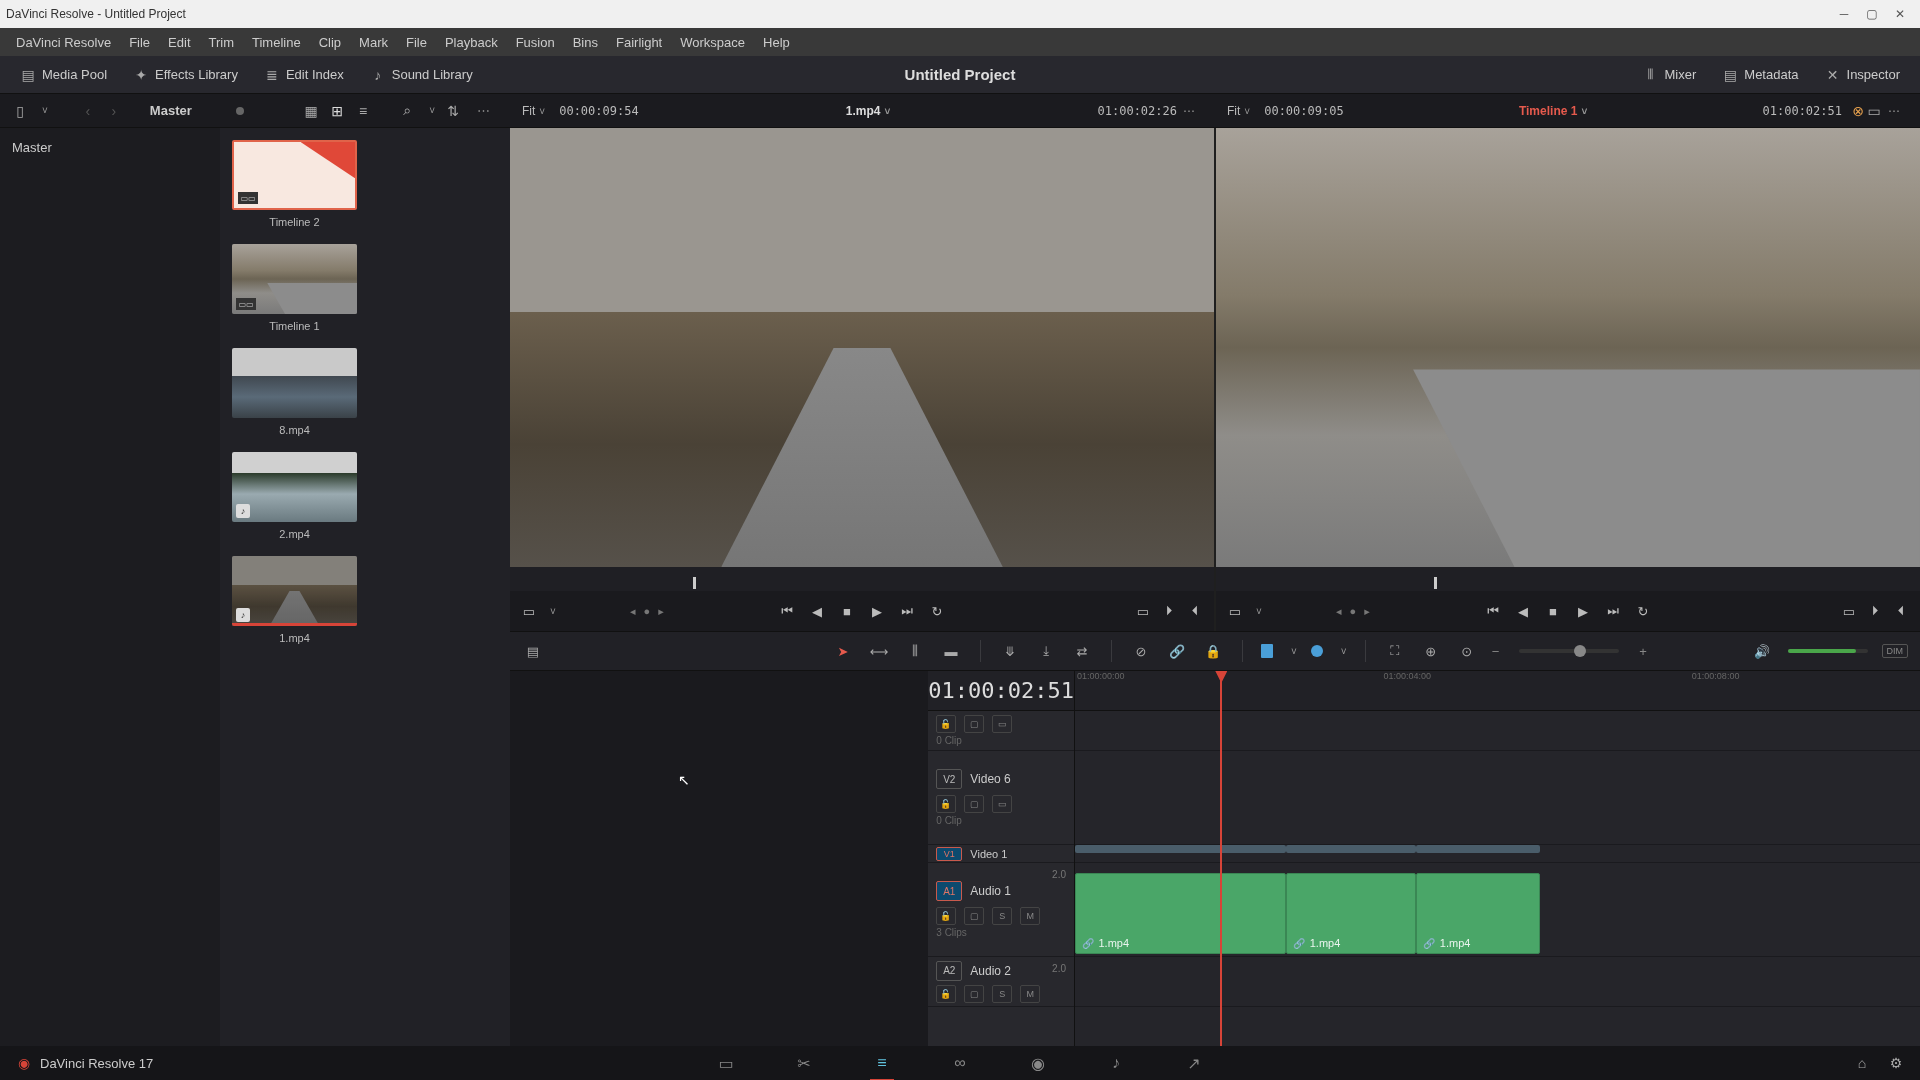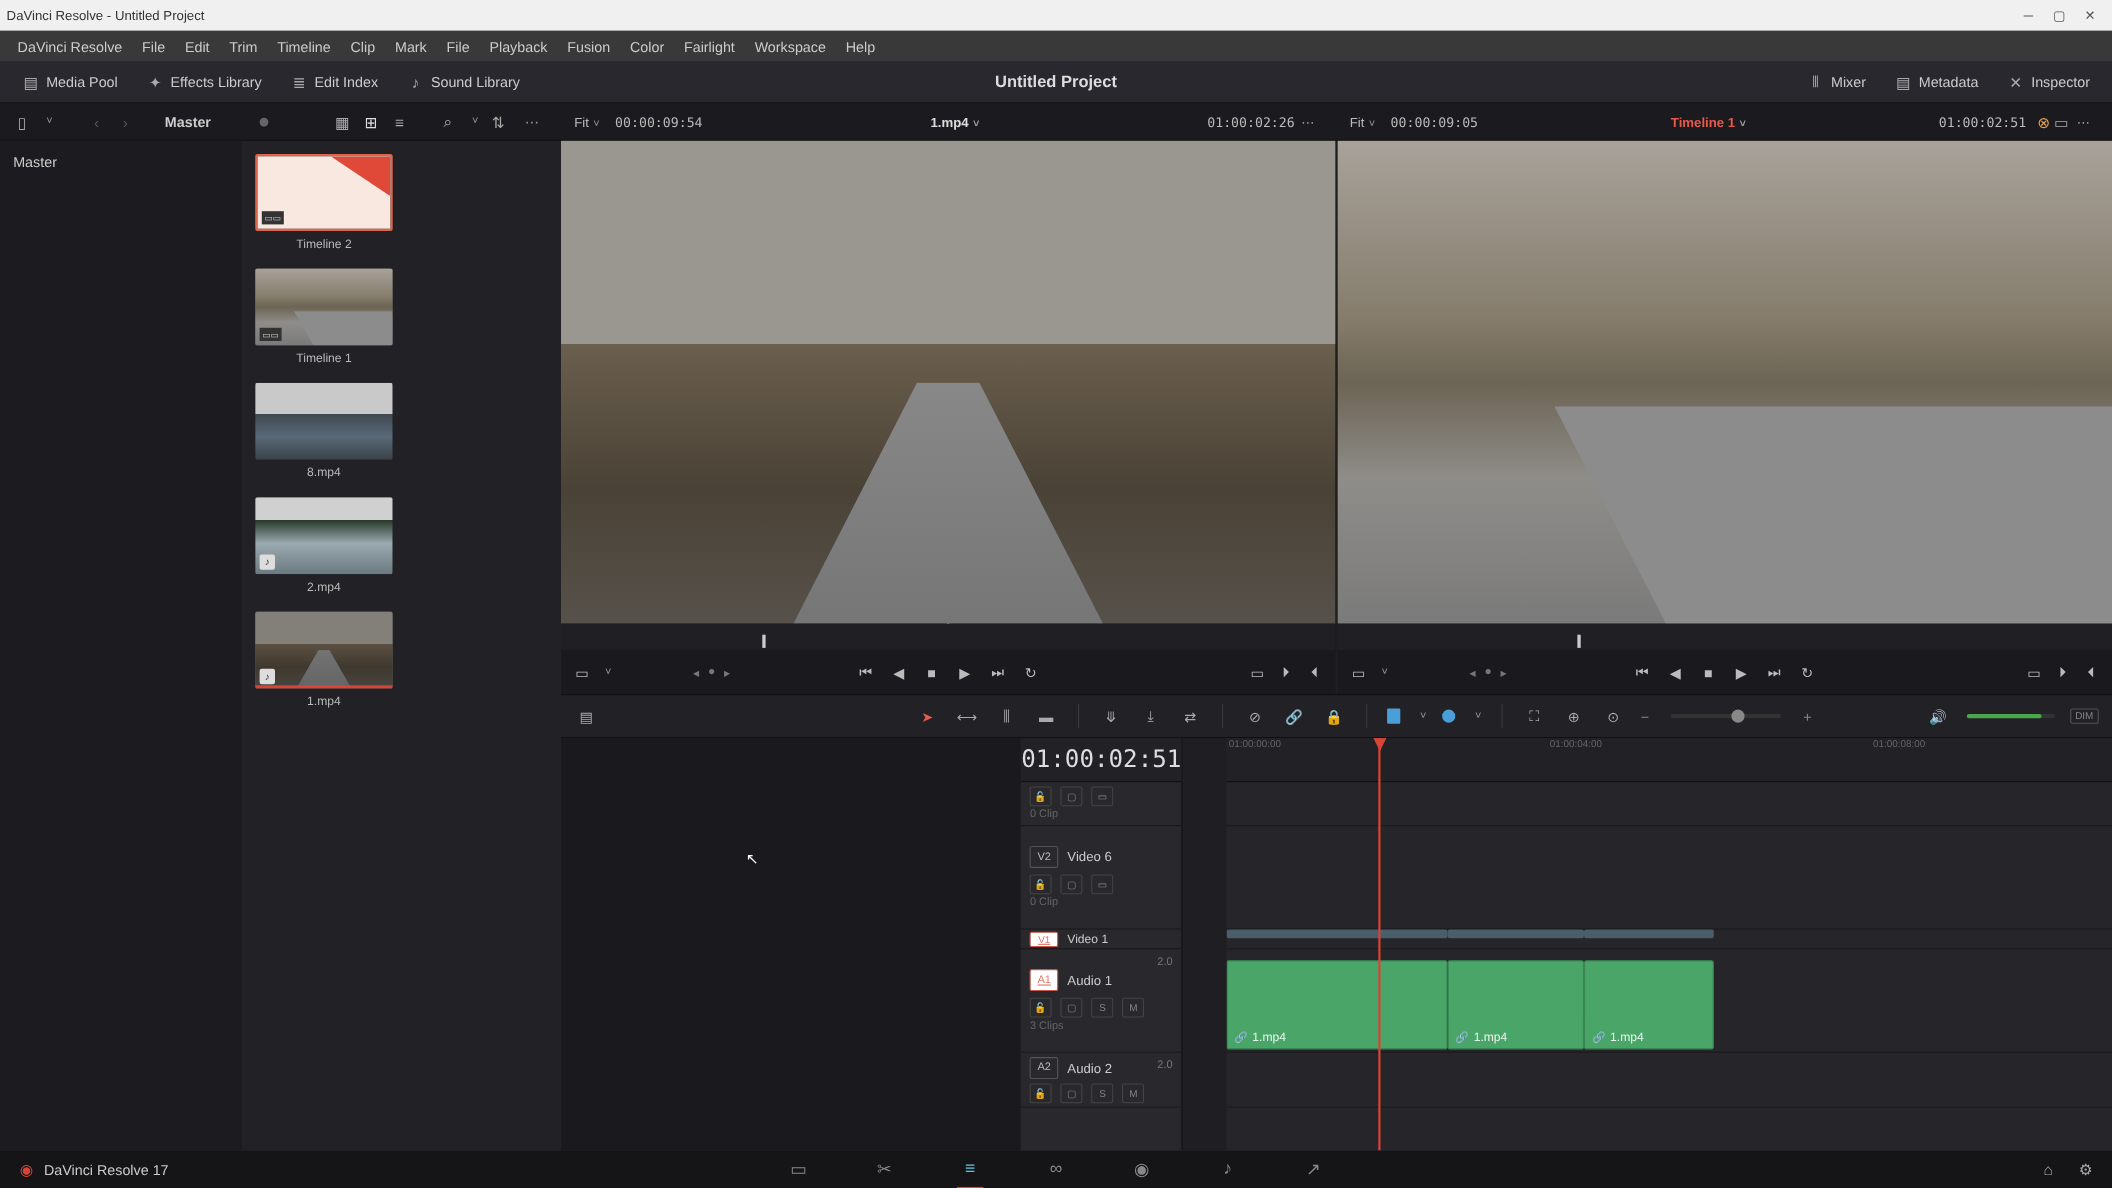--- a/index.html
+++ b/index.html
@@ -71,27 +71,27 @@
 
 
 .timeline { height:375px; background:#1f1f23; display:flex; }
 .tl-left { width:565px; display:flex; }
 .tl-index { width:510px; background:#1a1a1e; }
 .tl-headers { flex:1; background:#28282d; border-right:1px solid #111; }
 .tl-tc { height:40px; display:flex; align-items:center; justify-content:center; font-family:monospace; font-size:22px; color:#ddd; border-bottom:1px solid #111; background:#212126; }
 .track-head { border-bottom:1px solid #1a1a1e; padding:4px 8px; display:flex; flex-direction:column; justify-content:center; position:relative; }
 .track-head .row { display:flex; align-items:center; gap:8px; }
 .track-tag { width:26px; height:20px; border:1px solid #555; border-radius:2px; display:flex; align-items:center; justify-content:center; font-size:10px; color:#bbb; }
-.track-tag.sel { border-color:#c85a4d; color:#e07565; background:#ffffff;text-decoration:underline; }
+.track-tag.sel { border-color:#c85a4d; color:#e07565; background:#0c4a6e; }
 .track-name { font-size:12px; color:#ccc; }
 .track-btn { width:20px; height:18px; border:1px solid #444; border-radius:2px; display:flex; align-items:center; justify-content:center; font-size:9px; color:#888; }
 .clip-count { font-size:10px; color:#666; margin-top:2px; }
 .ch-count { position:absolute; right:8px; top:6px; font-size:10px; color:#777; }
 
-.tl-tracks { flex:1; position:relative; background:#25252a; overflow:hidden;margin-left:40px; }
+.tl-tracks { flex:1; position:relative; background:#25252a; overflow:hidden; }
 .ruler { height:40px; background:#212126; border-bottom:1px solid #111; position:relative; }
 .ruler .tick { position:absolute; top:0; font-size:9px; color:#666; }
 .playhead { position:absolute; top:0; bottom:0; width:2px; background:#d74438; z-index:5; }
 .playhead::before { content:''; position:absolute; top:0; left:-5px; width:12px; height:12px; background:#d74438; clip-path:polygon(0 0,100% 0,50% 100%); }
 .track { position:absolute; left:0; right:0; border-bottom:1px solid #1a1a1e; }
 .clip { position:absolute; top:2px; bottom:2px; border-radius:2px; overflow:hidden; }
 .clip.video { background:#4a5d6a; height:8px; top:0; }
 .clip.audio { background:#4aa668; border:1px solid #3a8754; top:10px; bottom:2px; }
 .clip .clbl { position:absolute; bottom:4px; left:6px; font-size:11px; color:#eaf5ee; display:flex; align-items:center; gap:4px; }
 .clip .link { font-size:10px; }
@@ -131,21 +131,21 @@
   <div class="mitem">DaVinci Resolve</div>
   <div class="mitem">File</div>
   <div class="mitem">Edit</div>
   <div class="mitem">Trim</div>
   <div class="mitem">Timeline</div>
   <div class="mitem">Clip</div>
   <div class="mitem">Mark</div>
   <div class="mitem">File</div>
   <div class="mitem">Playback</div>
   <div class="mitem">Fusion</div>
-  <div class="mitem">Color</div>
+  <div class="mitem">Bins</div>
   <div class="mitem">Fairlight</div>
   <div class="mitem">Workspace</div>
   <div class="mitem">Help</div>
 </div>
 
 <div class="toptool">
   <div class="grp">
     <span class="icon">▤</span>
     <span>Media Pool</span>
   </div>

